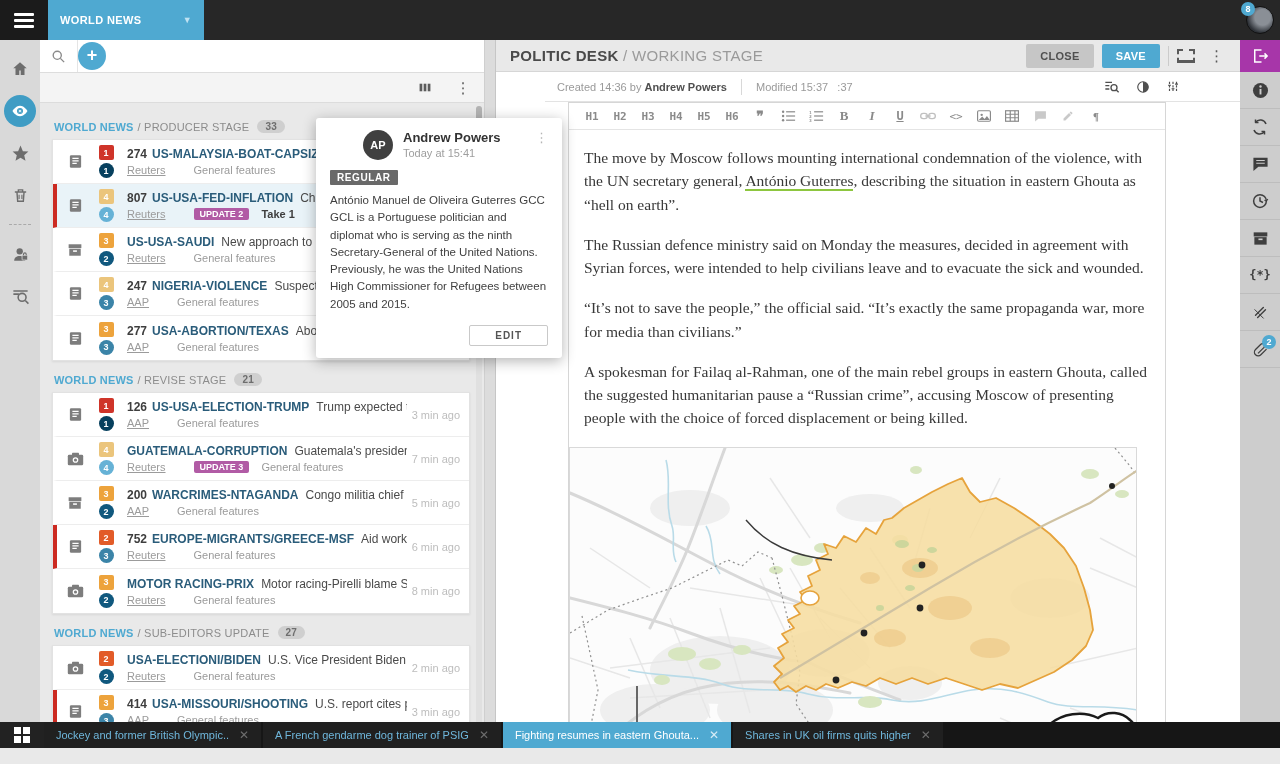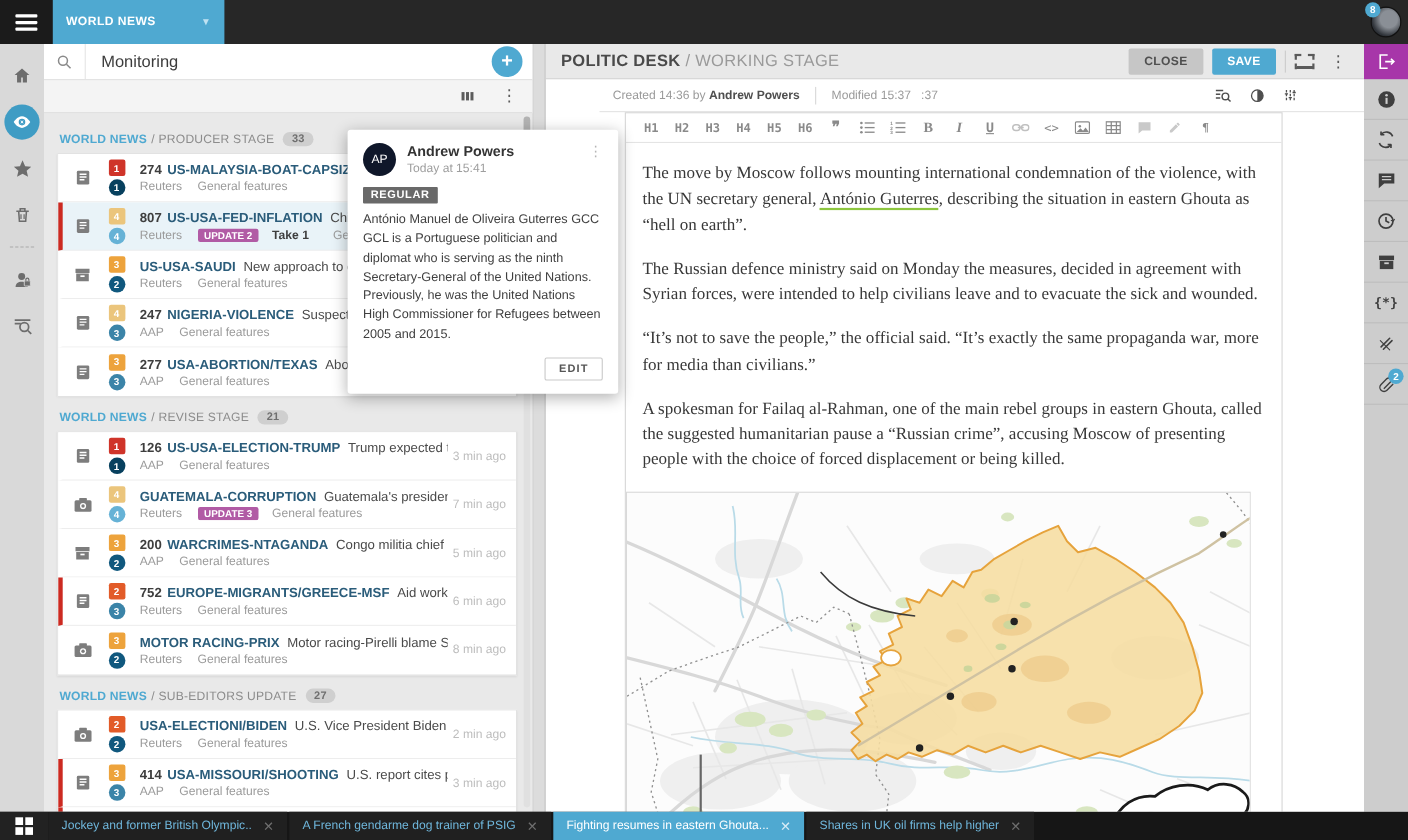--- a/index.html
+++ b/index.html
@@ -55,21 +55,21 @@
   .m-row.type-picture .i-picture { display:block; }
   .m-row.type-ingest .i-ingest { display:block; }
   .cell-badges { width:26px; flex:none; display:flex; flex-direction:column; gap:3px; align-items:center; }
   .pri { width:15px; height:15px; border-radius:2px; color:#fff; font-size:9px; font-weight:bold; display:flex; align-items:center; justify-content:center; }
   .urg { width:15px; height:15px; border-radius:50%; color:#fff; font-size:9px; font-weight:bold; display:flex; align-items:center; justify-content:center; }
   .cell-main { flex:1; min-width:0; padding-left:8px; overflow:hidden; }
   .l1 { font-size:12px; white-space:nowrap; overflow:hidden; color:#4a4a4a; }
   .l1 .num { font-weight:bold; color:#3e3e3e; margin-right:5px; }
   .l1 .slug { font-weight:bold; color:#2a5c7a; margin-right:7px; }
   .l2 { font-size:11px; color:#9b9b9b; margin-top:3px; white-space:nowrap; display:flex; align-items:center; }
-  .l2 .src { margin-right:14px; }
+  .l2 .src { margin-right:28px;text-decoration:underline; }
   .l2 .upd { background:#b15ba5; color:#fff; font-size:9px; font-weight:bold; border-radius:2px; padding:1px 6px; margin-right:12px; }
   .l2 .take { color:#3e3e3e; font-weight:bold; margin-right:22px; }
   .cell-time { width:62px; flex:none; font-size:11px; color:#bdbdbd; text-align:right; padding-right:9px; }
 
   
   .gutter { position:absolute; top:40px; bottom:26px; left:484px; width:12px; background:#dcdcdc; border-left:1px solid #cfcfcf; border-right:1px solid #c6c6c6; z-index:10; }
 
   
   .right-panel { position:absolute; top:40px; left:496px; right:40px; bottom:26px; background:#fff; overflow:hidden; }
   .rp-header { height:32px; background:#e9e9e9; border-bottom:1px solid #d6d6d6; display:flex; align-items:center; padding:0 10px 0 14px; }
@@ -100,41 +100,41 @@
   .map-fig { margin:3px 0 0 0; border:1px solid #d9d9d9; width:568px; height:300px; overflow:hidden; background:#fcfcfc; }
 
   
   .right-rail { position:absolute; top:40px; right:0; bottom:26px; width:40px; background:#cdcdcd; z-index:30; display:flex; flex-direction:column; }
   .rr-export { height:32px; background:#a736a9; display:flex; align-items:center; justify-content:center; cursor:pointer; }
   .rr-btn { height:37px; border-bottom:1px solid #bdbdbd; display:flex; align-items:center; justify-content:center; color:#3f3f3f; cursor:pointer; position:relative; }
   .rr-badge { position:absolute; top:4px; right:4px; min-width:14px; height:14px; border-radius:7px; background:#4fa9d1; color:#fff; font-size:9px; font-weight:bold; display:flex; align-items:center; justify-content:center; }
   .macro-txt { font-family:"DejaVu Sans Mono", monospace; font-size:12px; font-weight:bold; }
 
   
-  .bottombar { position:absolute; left:0; right:0; bottom:0; height:26px; background:#161616; display:flex; align-items:stretch; z-index:50; }
+  .bottombar { position:absolute; left:0; right:0; bottom:16px; height:26px; background:#161616; display:flex; align-items:stretch; z-index:50; }
   .bb-grid { width:44px; background:#222; display:flex; align-items:center; justify-content:center; cursor:pointer; }
   .bb-grid .g { display:grid; grid-template-columns:7px 7px; gap:2px; }
   .bb-grid .g div { width:7px; height:7px; background:#fff; }
   .bb-tab { display:flex; align-items:center; gap:10px; padding:0 12px; font-size:11px; color:#6fb7dc; background:#202020; margin-right:2px; cursor:pointer; white-space:nowrap; }
   .bb-tab .x { color:#6e6e6e; font-size:12px; }
   .bb-tab.active { background:#4fa9d1; color:#fff; }
   .bb-tab.active .x { color:#d7ecf6; }
 
   
   .popup { position:absolute; left:316px; top:118px; width:246px; background:#fff; border-radius:3px; box-shadow:0 3px 14px rgba(0,0,0,.3); z-index:60; padding:12px 14px 12px 14px; }
   .pop-head { display:flex; align-items:flex-start; }
-  .pop-ava { width:30px; height:30px; border-radius:50%; background:#0f172a; color:#fff; font-size:11px; font-weight:normal; display:flex; align-items:center; justify-content:center; flex:none; }
+  .pop-ava { width:30px; height:30px; border-radius:50%; background:#404040; color:#fff; font-size:11px; font-weight:bold; display:flex; align-items:center; justify-content:center; flex:none;margin-left:33px; }
   .pop-id { margin-left:10px; }
   .pop-name { font-size:13px; font-weight:bold; color:#333; }
   .pop-time { font-size:11px; color:#9e9e9e; margin-top:2px; }
   .pop-kebab { margin-left:auto; color:#b5b5b5; font-size:13px; cursor:pointer; }
   .pop-badge { display:inline-block; background:#696969; color:#fff; font-size:10px; font-weight:bold; letter-spacing:.6px; padding:2px 7px; margin:10px 0 7px 0; border-radius:1px; }
   .pop-body { font-size:11.5px; line-height:1.5; color:#3f3f3f; }
   .pop-foot { display:flex; justify-content:flex-end; margin-top:12px; }
-  .pop-edit { border:1px solid #c9c9c9; background:#fff; color:#555; font-size:10px; font-weight:bold; letter-spacing:1px; padding:4px 12px; border-radius:2px; cursor:pointer; }
+  .pop-edit { border:1px solid #c9c9c9; background:#fff; color:#555; font-size:10px; font-weight:bold; letter-spacing:1px; padding:4px 25px; border-radius:2px; cursor:pointer; }
 </style>
 </head>
 <body>
 
 <div class="app">
 
   <div class="topbar">
     <div class="hamburger">
         <div class="bars">
           <div></div>
@@ -198,21 +198,20 @@
   </div>
 
   <div class="left-panel">
     <div class="search-row">
       <div class="search-icon-cell">
         <svg width="15" height="15" viewBox="0 0 24 24" fill="none" stroke="#8a8a8a" stroke-width="2.2">
             <circle cx="10" cy="10" r="6.5"></circle>
             <path d="M15 15l6 6"></path>
           </svg>
       </div>
-      <div class="search-value">Monitoring</div>
       <div class="add-btn">+</div>
     </div>
     <div class="panel-toolbar">
       <div class="pt-btn">
         <svg width="14" height="13" viewBox="0 0 24 24" fill="#5c5c5c">
             <rect x="2" y="5" width="5" height="14"></rect>
             <rect x="9.5" y="5" width="5" height="14"></rect>
             <rect x="17" y="5" width="5" height="14"></rect>
           </svg>
       </div>
@@ -845,21 +844,21 @@
     <span class="lbl">A French gendarme dog trainer of PSIG</span>
     <span class="x">✕</span>
   </div>
 
   <div class="bb-tab active">
     <span class="lbl">Fighting resumes in eastern Ghouta...</span>
     <span class="x">✕</span>
   </div>
 
   <div class="bb-tab">
-    <span class="lbl">Shares in UK oil firms help higher</span>
+    <span class="lbl">Shares in UK oil firms quits higher</span>
     <span class="x">✕</span>
   </div>
 </div>
   </div>
 
   <div class="popup">
     <div class="pop-head">
       <div class="pop-ava">AP</div>
       <div class="pop-id">
         <div class="pop-name">Andrew Powers</div>

